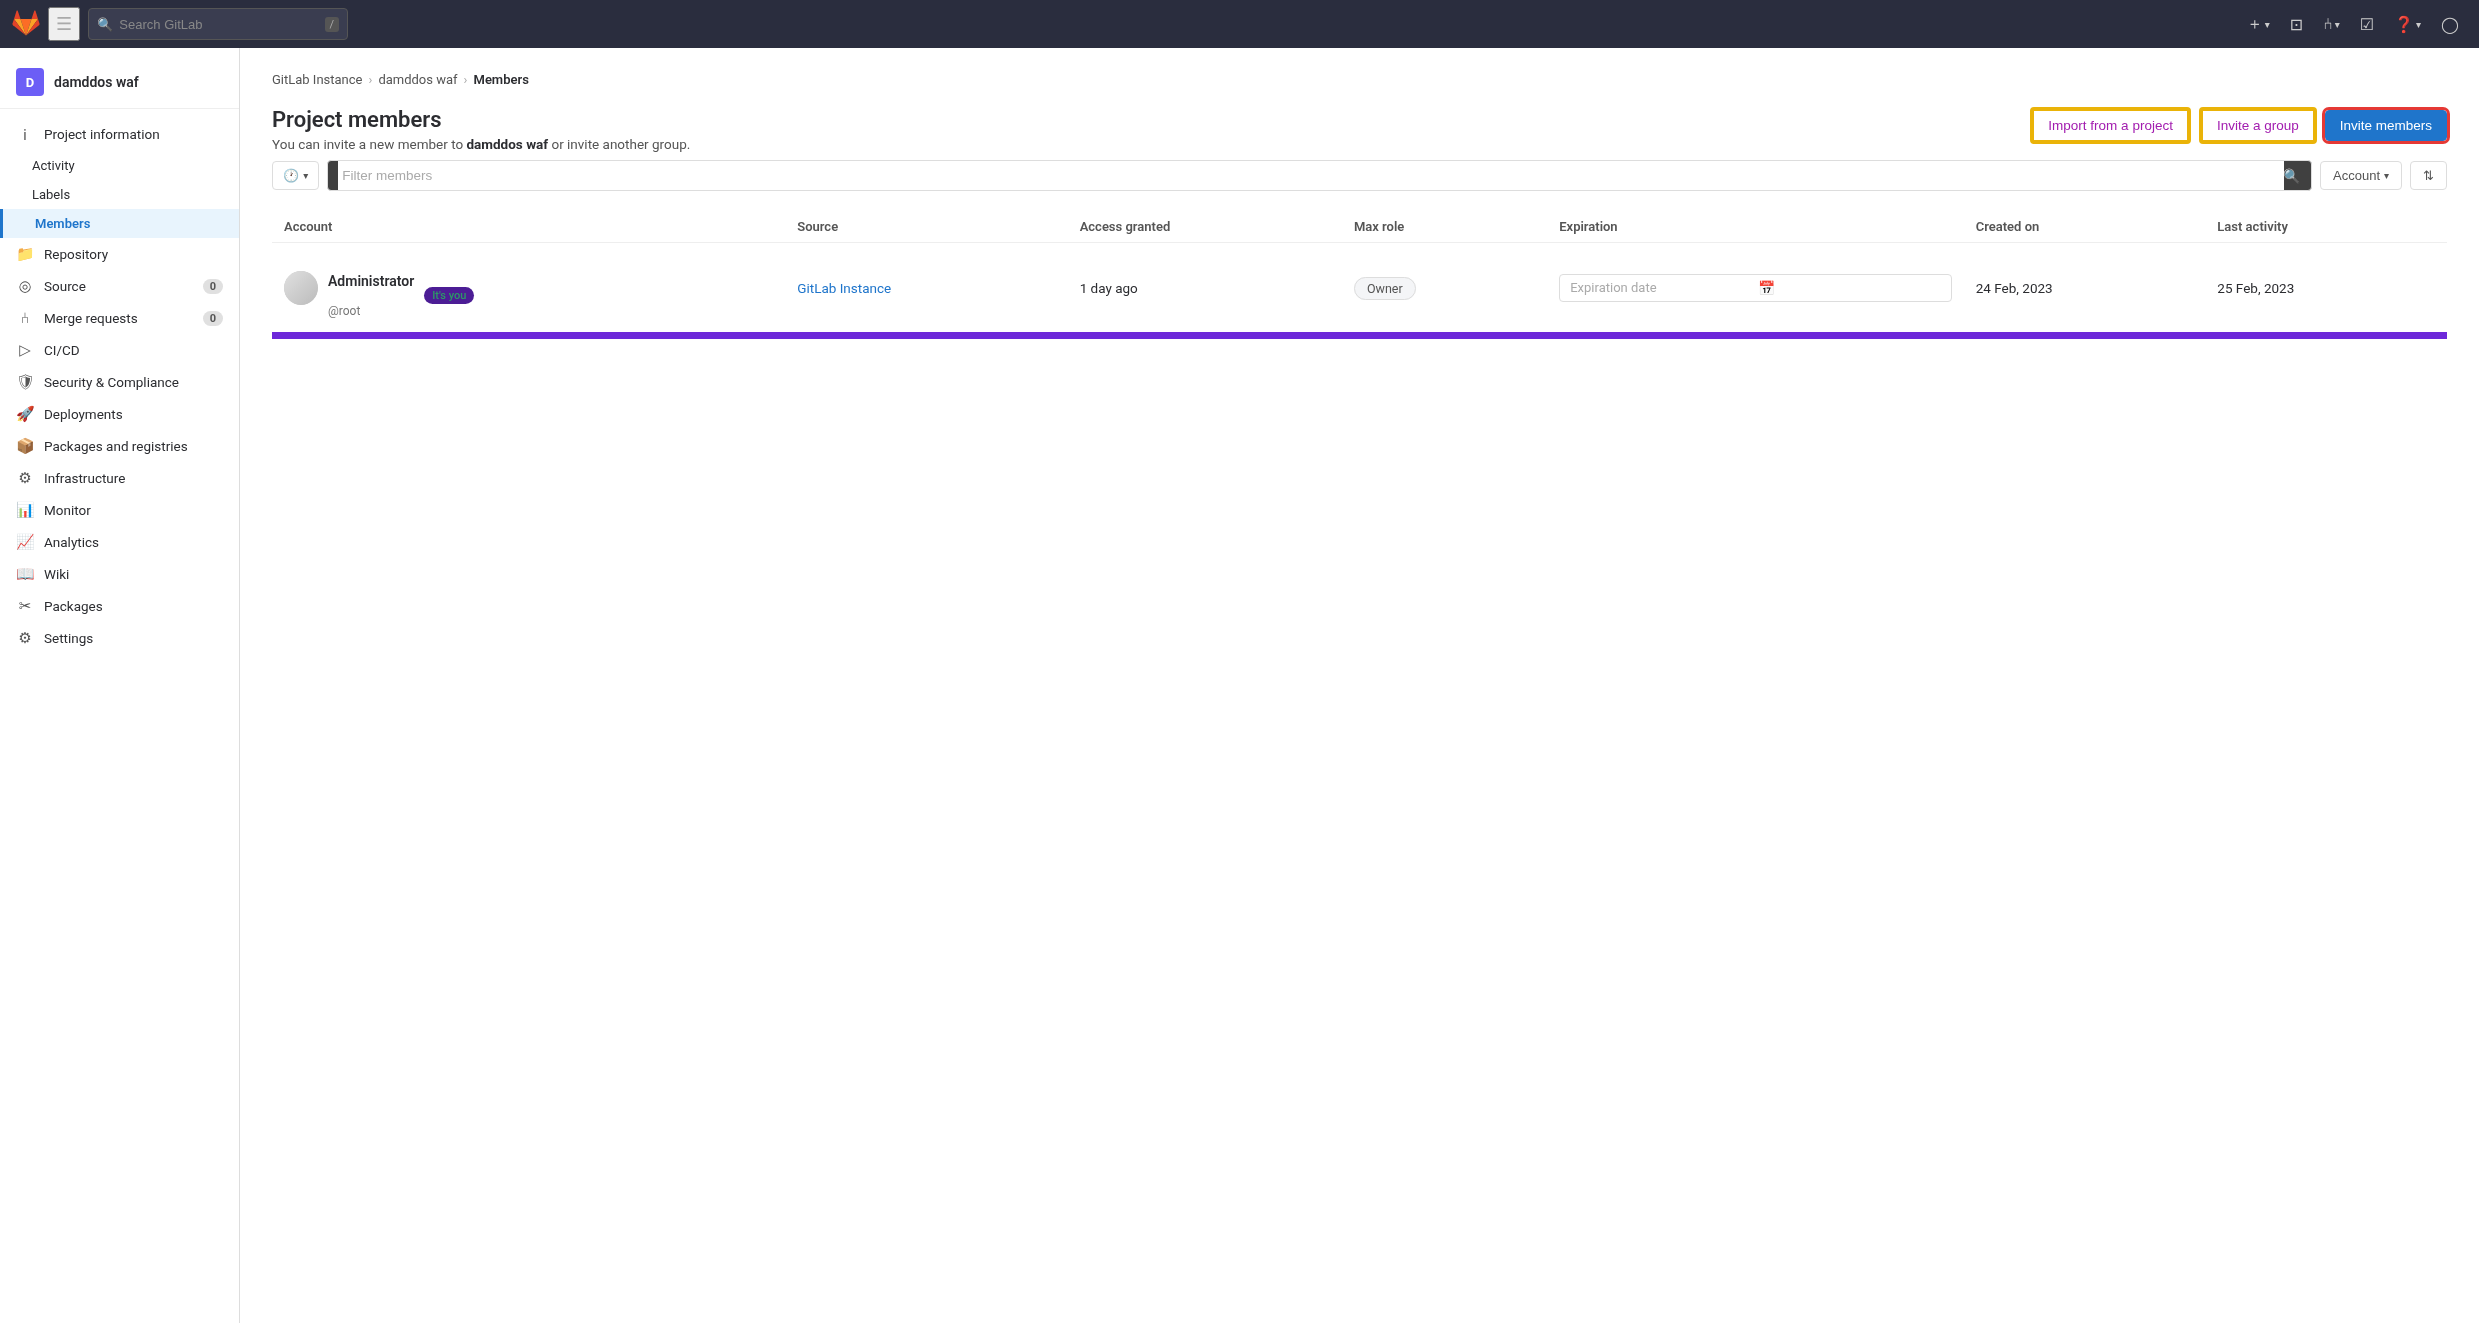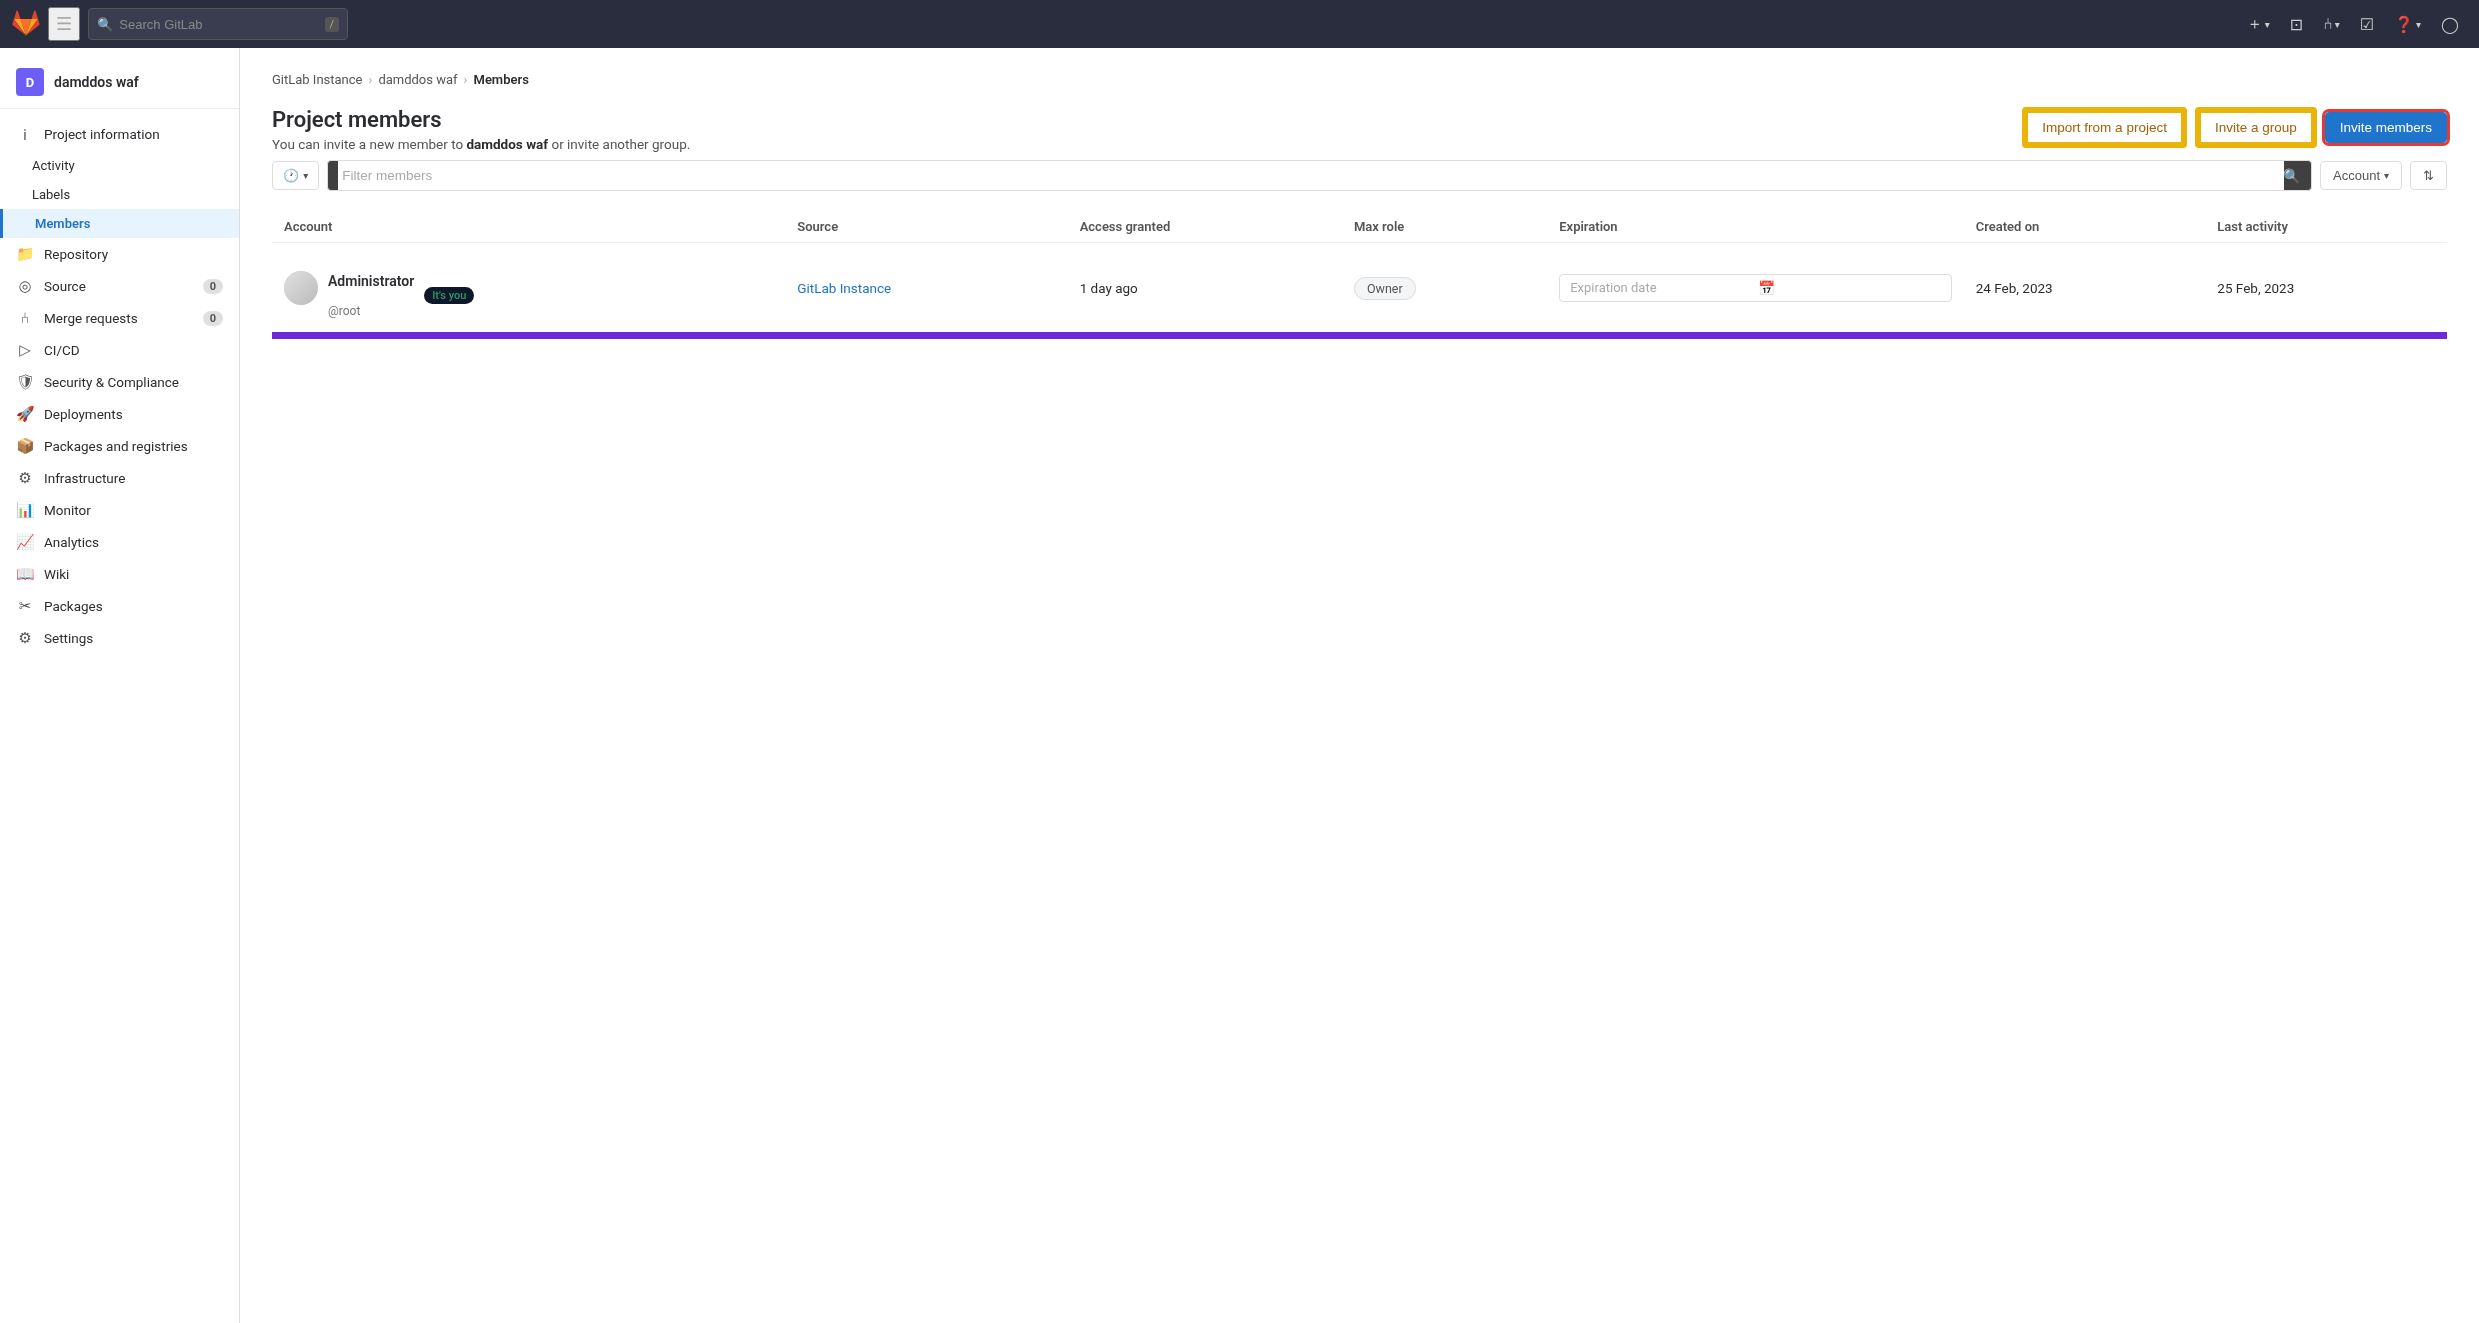--- a/index.html
+++ b/index.html
@@ -128,22 +128,22 @@
     .page-header {
       display: flex; align-items: flex-start; justify-content: space-between;
       margin-bottom: 8px;
     }
     .page-title { font-size: 22px; font-weight: 600; color: #2c2d31; }
     .page-subtitle { font-size: 13.5px; color: #555; margin-top: 4px; }
     .page-subtitle strong { color: #2c2d31; font-weight: 700; }
     .header-actions { display: flex; gap: 8px; align-items: center; }
     .btn {
       padding: 7px 14px; border-radius: 4px; font-size: 13.5px;
-      cursor: pointer; border: 6px solid #eab308; background: #fff;
-      color: #a16207; font-weight: 500; white-space: nowrap;
+      cursor: pointer; border: 4px solid #eab308; background: #fff;
+      color: #a21caf; font-weight: 500; white-space: nowrap;
     }
     .btn-primary {
       background: #1f75cb; color: #fff; border: 1px solid #1f75cb;
       outline: 3px solid #e53935;
     }
 
     
     .tabs {
       display: flex; border-bottom: 2px solid #e0e0e0;
       margin-bottom: 20px; margin-top: 16px;
@@ -202,21 +202,21 @@
       justify-content: center; color: #fff; font-size: 14px; font-weight: bold;
       overflow: hidden;
     }
     .member-avatar-img {
       width: 34px; height: 34px; border-radius: 50%;
       background: linear-gradient(135deg, #e0e0e0 0%, #bbb 100%);
     }
     .member-name { font-weight: 600; font-size: 14px; }
     .member-username { color: #777; font-size: 12px; }
     .badge-you {
-      background: #0f172a; color: #2d9966; font-size: 11px;
+      background: #4c1d95; color: #2d9966; font-size: 11px;
       padding: 2px 8px; border-radius: 10px; font-weight: 500; margin-left: 6px; margin-top: 30px;
     }
     .source-link { color: #1f75cb; text-decoration: none; }
     .role-badge {
       background: #f4f5f7; color: #555; border: 1px solid #ddd;
       border-radius: 12px; padding: 3px 12px; font-size: 12.5px;
     }
     .expiration-input {
       display: flex; align-items: center; gap: 6px;
       border: 1px solid #ddd; border-radius: 4px; padding: 5px 10px;

